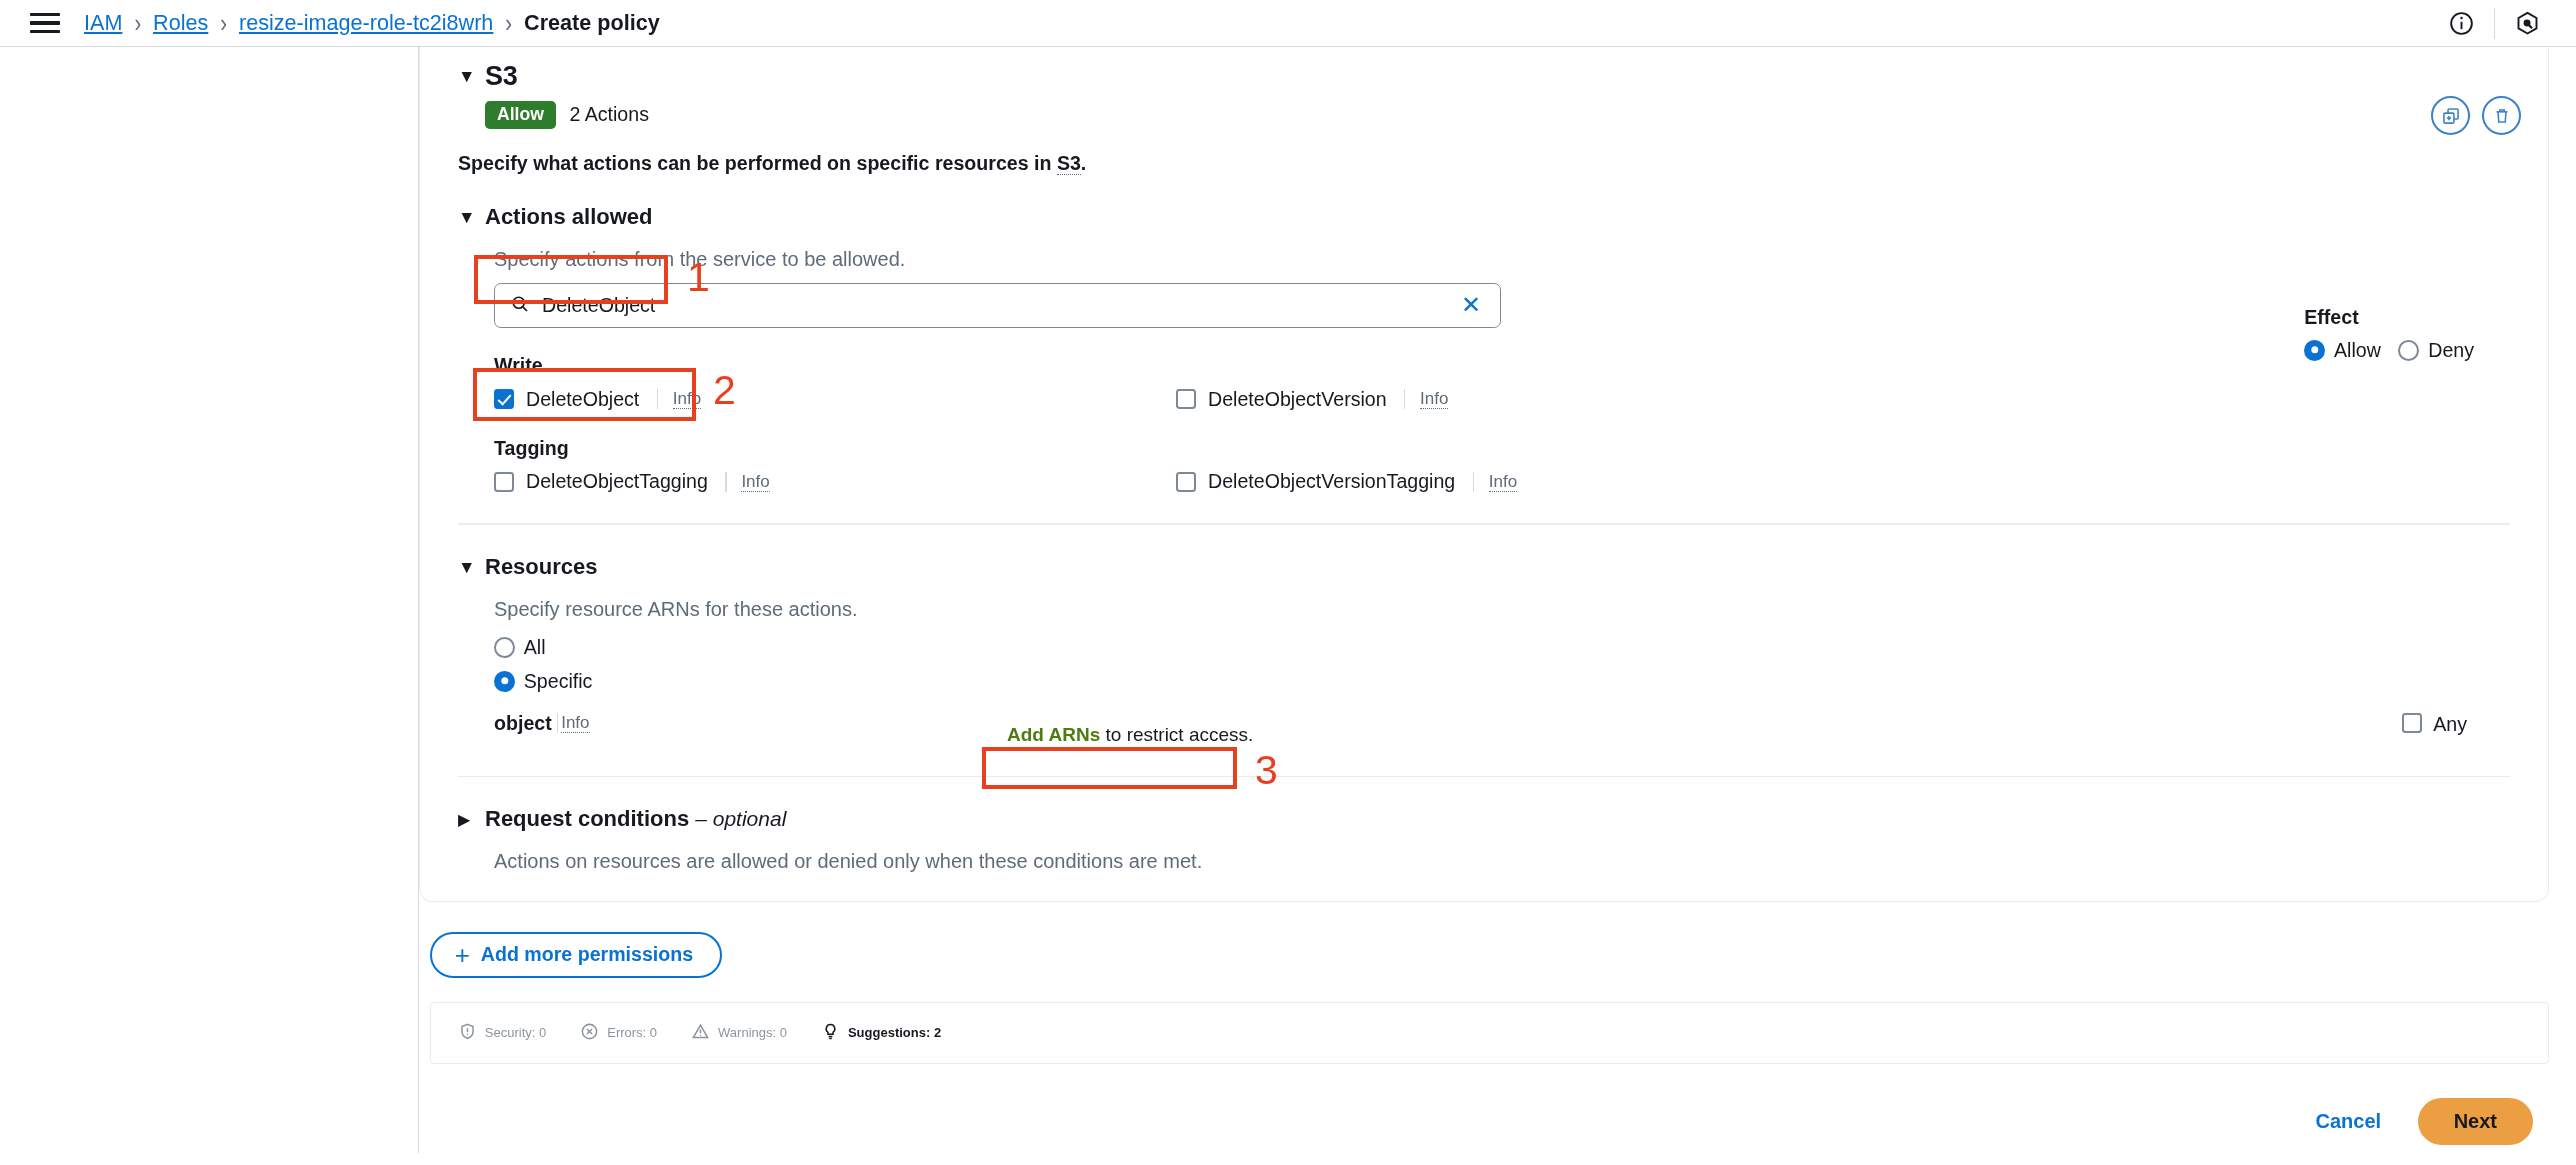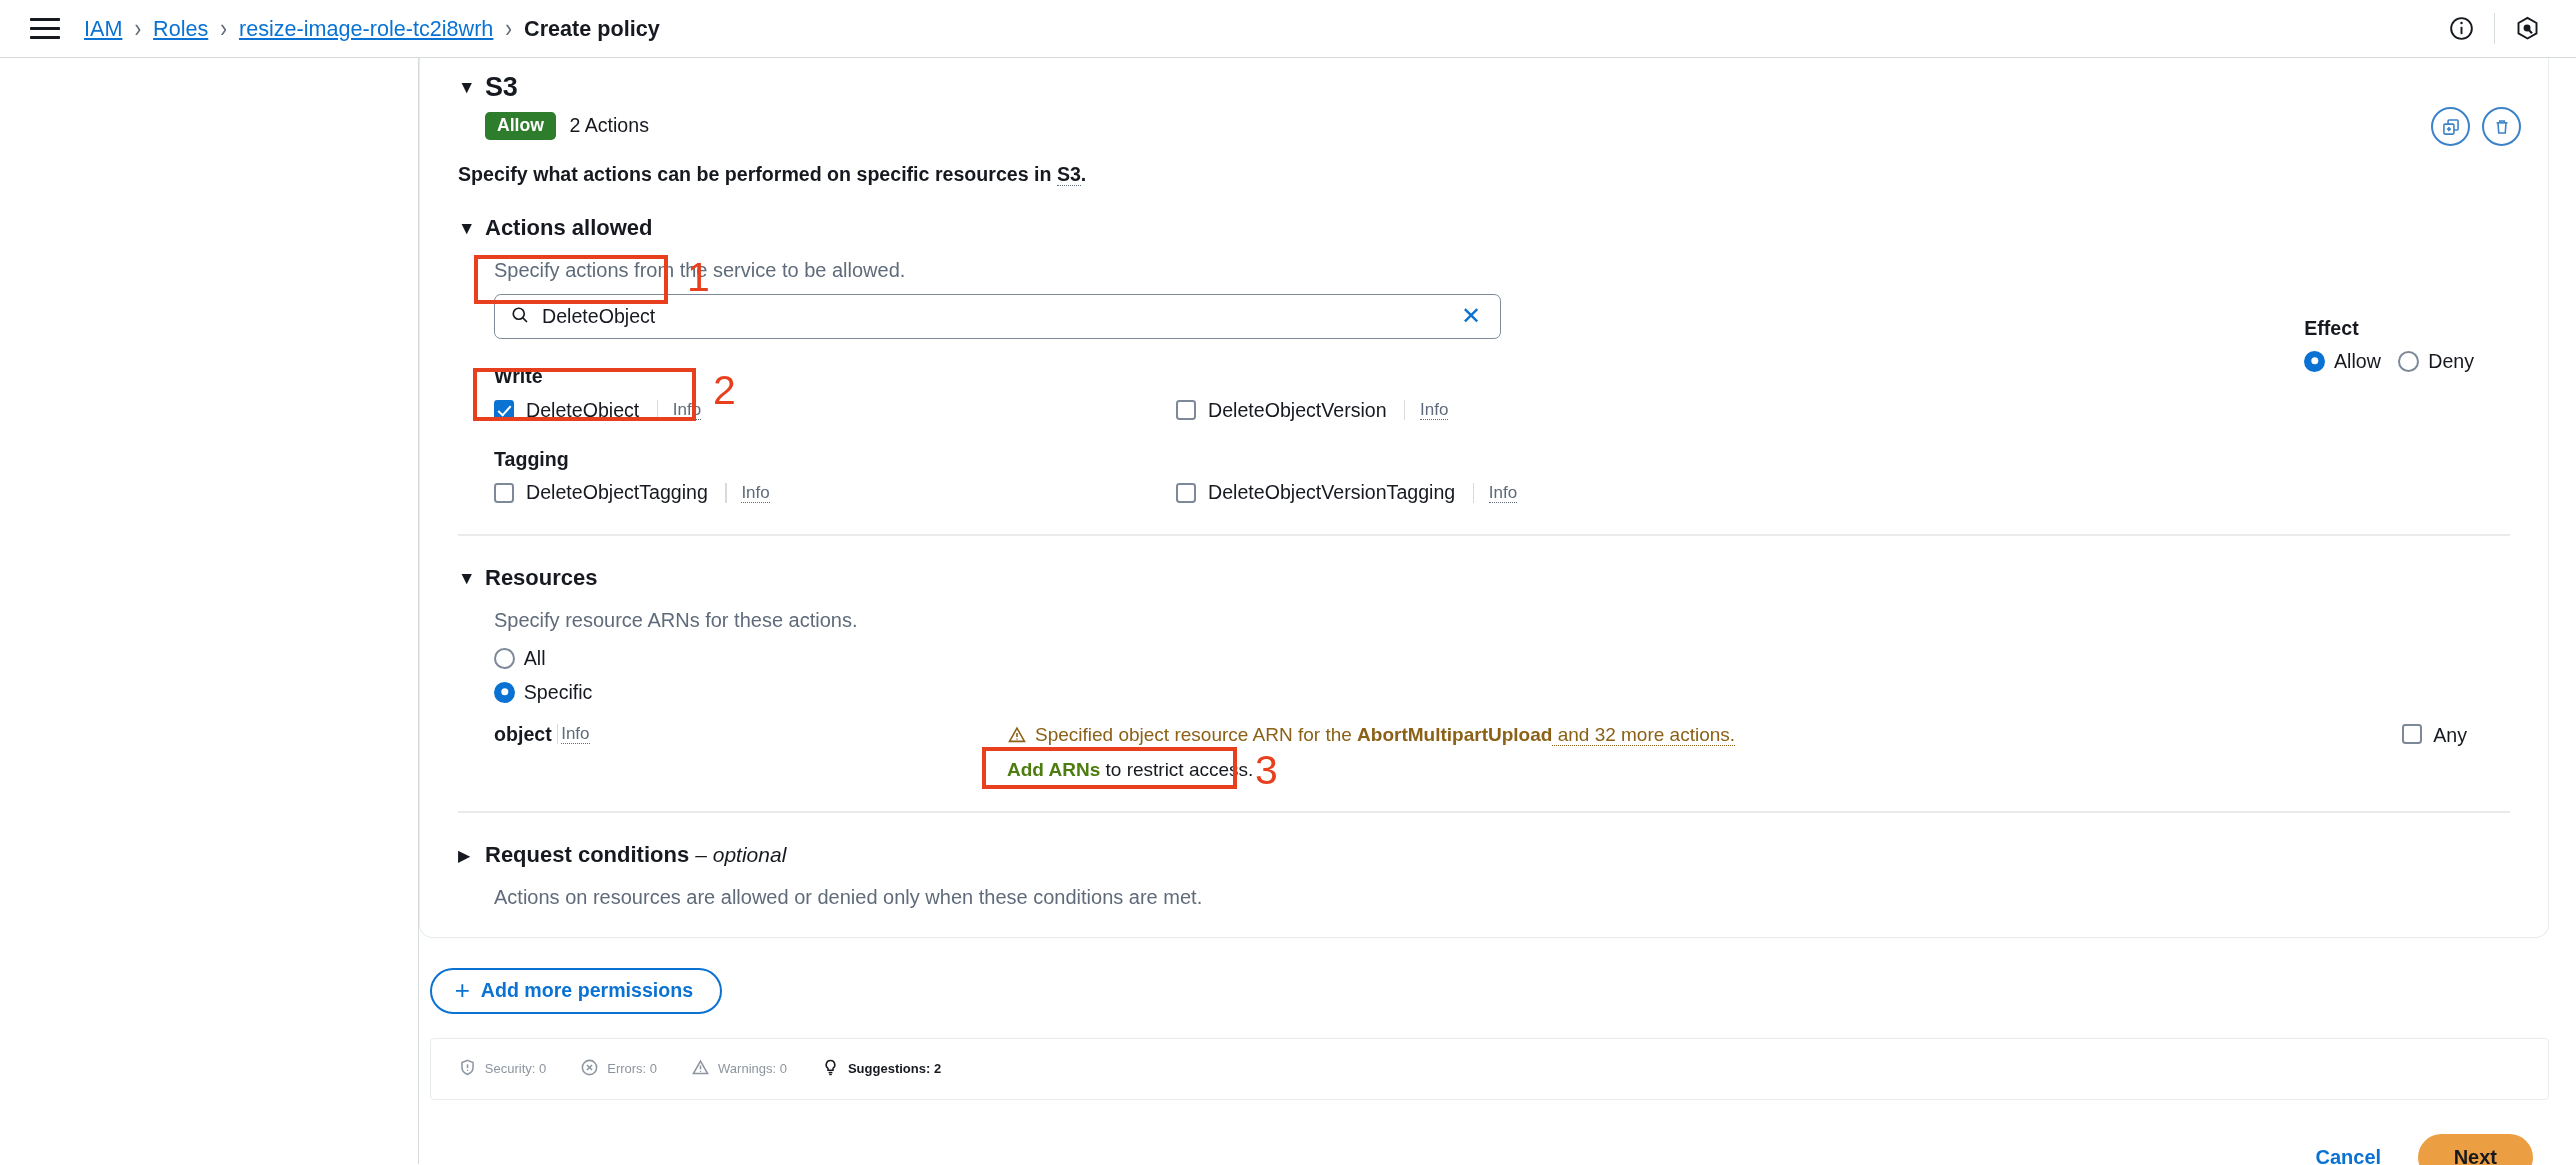--- a/index.html
+++ b/index.html
@@ -6,21 +6,21 @@
   html, body {
     width: 2576px; height: 1165px;
     background: #ffffff;
     font-family: "Liberation Sans", sans-serif;
     color: #16191f;
     overflow: hidden;
   }
 
   
   #topnav {
-    height: 58px;
+    height: 47px;
     width: 100%;
     background: #ffffff;
     border-bottom: 1.4px solid #d5dbdb;
     display: flex;
     align-items: center;
     padding: 0 27px 0 30px;
   }
   #hamburger {
     width: 30px; height: 30px;
     display: flex; flex-direction: column; justify-content: center;
@@ -424,30 +424,20 @@
         </label>
       </div>
 
       <div class="res-row">
         <div class="res-label-cell">
           <span class="res-label">object</span>
           <span class="info-sep"></span>
           <span class="info-link">Info</span>
         </div>
         <div class="res-msg-cell">
-          <div class="warn-line">
-            <span class="warn-icon">
-              <svg width="20" height="20" viewBox="0 0 24 24" fill="none" stroke="#8a6116" stroke-width="1.9">
-                <path d="M12 3.8 L21 19.6 L3 19.6 Z"></path>
-                <line x1="12" y1="9.5" x2="12" y2="14.4"></line>
-                <circle cx="12" cy="16.9" r="0.9" fill="#8a6116" stroke="none"></circle>
-              </svg>
-            </span>
-            <span class="warn-text"><span>Specified object resource ARN for the </span><b>AbortMultipartUpload</b><span class="dotted-w"> and 32 more actions.</span></span>
-          </div>
           <div class="add-arn-line">
             <a>Add ARNs</a><span> to restrict access.</span>
           </div>
         </div>
         <label class="any-cell">
           <span class="cb"></span>
           <span>Any</span>
         </label>
       </div>
 

